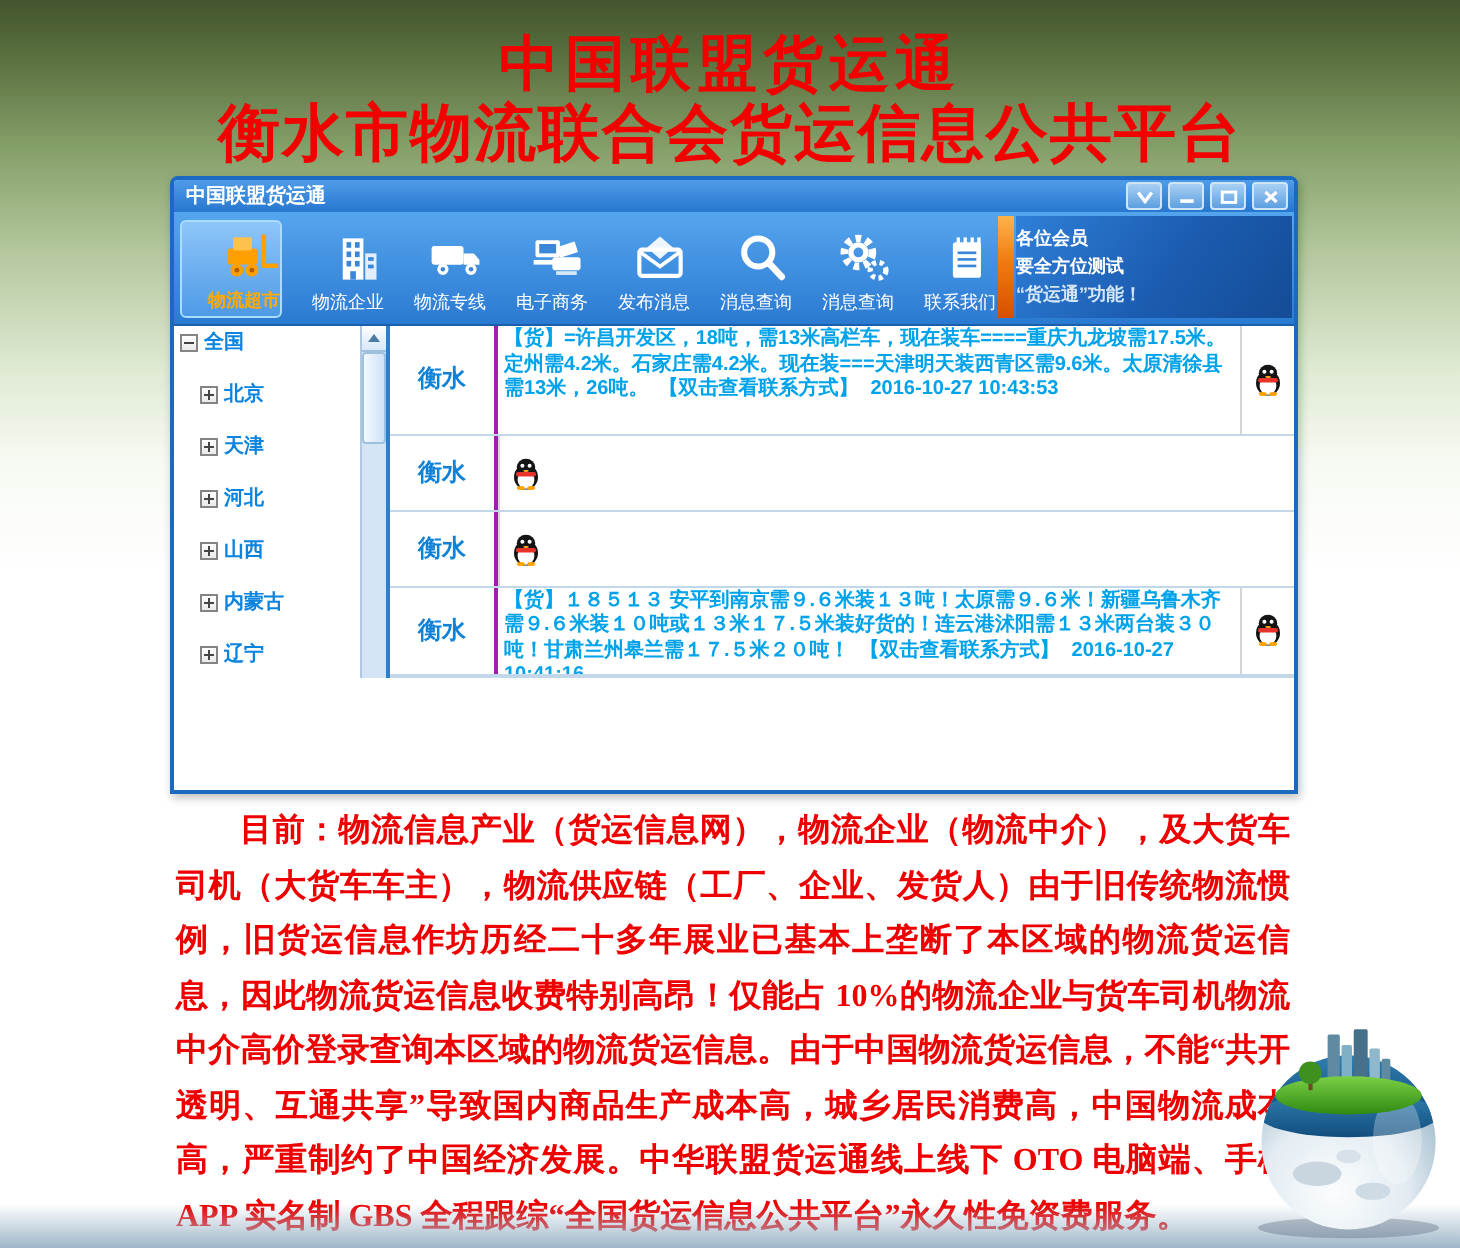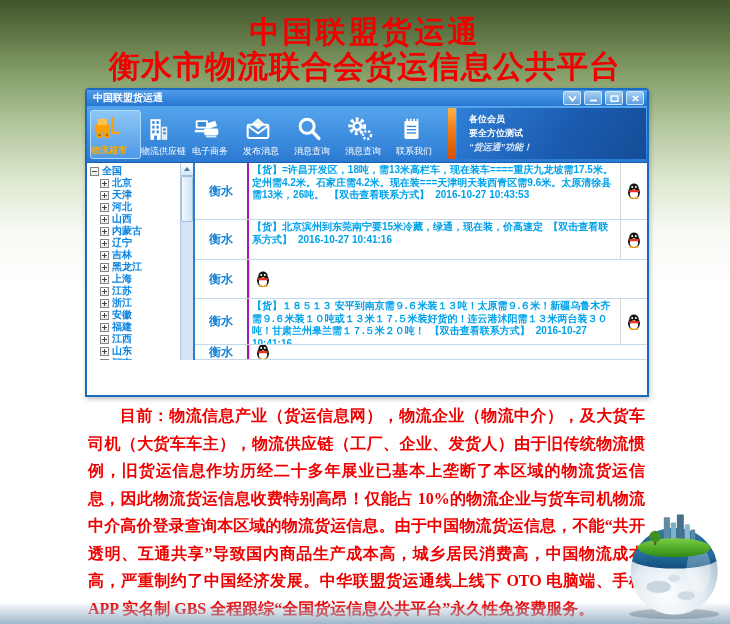--- a/index.html
+++ b/index.html
@@ -26,41 +26,41 @@
   .wbtns{margin-left:auto;display:flex;gap:3px;}
   .wbtn{width:16px;height:12px;border-radius:2px;display:flex;align-items:center;
     justify-content:center;background:linear-gradient(#a8d0f4,#5d9fe0);
     border:1px solid #cfe6fa;}
   .wbtn svg{width:9px;height:7px;display:block;}
 
   .toolbar{height:57px;background:linear-gradient(180deg,#55a5ee,#2b7ad2);
     border-bottom:1px solid #1a5fae;display:flex;align-items:flex-end;
     padding:2px 1px 3px 3px;box-sizing:border-box;}
   .tool{width:51px;height:49px;display:flex;flex-direction:column;
-    align-items:flex-start;justify-content:flex-end;color:#fff;font-size:9px;
+    align-items:flex-end;justify-content:flex-end;color:#fff;font-size:9px;
     box-sizing:border-box;padding-bottom:1px;flex:0 0 51px;}
   .tool svg{width:30px;height:27px;display:block;margin-bottom:2px;}
   .tool.selected{background:linear-gradient(#8ec6f8,#4e9ae6);
     border:1px solid #aadcff;border-radius:3px;color:#ffaa00;font-weight:bold;}
   .stripe{width:8px;height:51px;margin:0 1px;
     background:linear-gradient(180deg,#ffb24a,#f07a12 45%,#d84f00);flex:0 0 8px;}
-  .notice{flex:1;height:51px;box-sizing:border-box;padding:4px 4px 0 12px;
+  .notice{flex:1;height:51px;box-sizing:border-box;padding:4px 4px 0 0;
     background:linear-gradient(125deg,#2f7fd8 0%,#1b5cb0 55%,#144c96 100%);
     color:#fff;font-size:9px;line-height:14px;font-weight:bold;overflow:hidden;}
-  .notice .nline3{color:#d4e6f8;font-style:italic;}
-
-  .main{display:flex;height:197px;background:#fff;}
+  .notice .nline3{color:#d4e6f8;}
+
+  .main{display:flex;height:176px;background:#fff;}
 
   
   .tree{width:108px;flex:0 0 108px;box-sizing:border-box;background:#fff;
     border-right:2px solid #2e7ec8;position:relative;overflow:hidden;
     padding:2px 14px 0 3px;}
   .titem{display:flex;align-items:center;gap:3px;height:12px;
     font-size:10px;font-weight:bold;color:#0b84e0;white-space:nowrap;}
-  .titem.child{padding-left:10px;}
+  .titem.child{padding-left:10px;margin-top:14px;}
   .pm{width:9px;height:9px;flex:0 0 9px;box-sizing:border-box;
     border:1px solid #848484;background:linear-gradient(#fff,#e9e9e9);
     position:relative;}
   .pm::before{content:"";position:absolute;left:1px;right:1px;top:3px;
     height:1px;background:#444;}
   .pm.plus::after{content:"";position:absolute;top:1px;bottom:1px;left:3px;
     width:1px;background:#444;}
   .tscroll{position:absolute;top:0;right:0;bottom:0;width:12px;
     background:#d4e4f4;border-left:1px solid #b0c8e0;}
   .tscroll .up{height:12px;background:linear-gradient(#fdfeff,#d8e8f8);
@@ -164,23 +164,36 @@
               <rect x="16.5" y="10" width="2.5" height="3"></rect>
           <rect x="12" y="15" width="2.5" height="3"></rect>
               <rect x="16.5" y="15" width="2.5" height="3"></rect>
           <rect x="14" y="20.5" width="3" height="4.5"></rect>
         </g>
         <rect x="22" y="11" width="6" height="14" fill="#fff" opacity=".85"></rect>
         <rect x="23.5" y="13" width="3" height="2" fill="#3a87d8"></rect>
         <rect x="23.5" y="17" width="3" height="2" fill="#3a87d8"></rect>
       </svg>
         </span>
-      <span>物流供应链</span>
-    </div>
-
+      <span>物流企业</span>
+    </div>
+
+    <div class="tool">
+      <span>
+          <svg viewBox="0 0 32 28">
+        <rect x="3" y="7" width="17" height="10" rx="1.5" fill="#fff"></rect>
+        <path d="M20 11 h5.5 l3 3.5 v2.5 h-8.5 z" fill="#fff"></path>
+        <circle cx="9" cy="19.5" r="3" fill="#fff"></circle>
+            <circle cx="9" cy="19.5" r="1.2" fill="#3a87d8"></circle>
+        <circle cx="24" cy="19.5" r="3" fill="#fff"></circle>
+            <circle cx="24" cy="19.5" r="1.2" fill="#3a87d8"></circle>
+      </svg>
+        </span>
+      <span>物流专线</span>
+    </div>
 
 
     <div class="tool">
       <span>
           <svg viewBox="0 0 32 28">
         <rect x="16" y="6" width="10" height="6" fill="#fff" transform="rotate(-18 21 9)"></rect>
         <rect x="4" y="4" width="13" height="9" rx="1" fill="#fff"></rect>
         <rect x="6" y="6" width="9" height="5" fill="#3a87d8"></rect>
         <rect x="3" y="14.5" width="11" height="2.5" fill="#fff"></rect>
         <rect x="13" y="13" width="15" height="7" rx="1.5" fill="#fff"></rect>
@@ -352,21 +365,20 @@
               <path d="M5.5 6 h3 l-1.5 1.4 z" fill="#ffa400"></path>
               <rect x="2" y="7" width="10" height="2.2" rx="1.1" fill="#e8332a"></rect>
               <ellipse cx="4.4" cy="15" rx="2" ry="1" fill="#ffa400"></ellipse>
               <ellipse cx="9.6" cy="15" rx="2" ry="1" fill="#ffa400"></ellipse>
             </svg>
           </div>
       </div>
 
       <div class="row r2">
         <div class="region">衡水</div>
-        <div class="msg"><span>【货】北京滨州到东莞南宁要15米冷藏，绿通，现在装，价高速定</span><span class="contact">【双击查看联系方式】</span><span class="time">2016-10-27 10:41:16</span></div>
         <div class="qq">
             <svg viewBox="0 0 14 16">
               <ellipse cx="7" cy="9.5" rx="6" ry="6.3" fill="#141414"></ellipse>
               <ellipse cx="7" cy="4.6" rx="4.6" ry="4.2" fill="#141414"></ellipse>
               <ellipse cx="7" cy="11" rx="4.2" ry="4.4" fill="#fff"></ellipse>
               <circle cx="5.2" cy="3.9" r="1" fill="#fff"></circle>
               <circle cx="8.8" cy="3.9" r="1" fill="#fff"></circle>
               <path d="M5.5 6 h3 l-1.5 1.4 z" fill="#ffa400"></path>
               <rect x="2" y="7" width="10" height="2.2" rx="1.1" fill="#e8332a"></rect>
               <ellipse cx="4.4" cy="15" rx="2" ry="1" fill="#ffa400"></ellipse>

